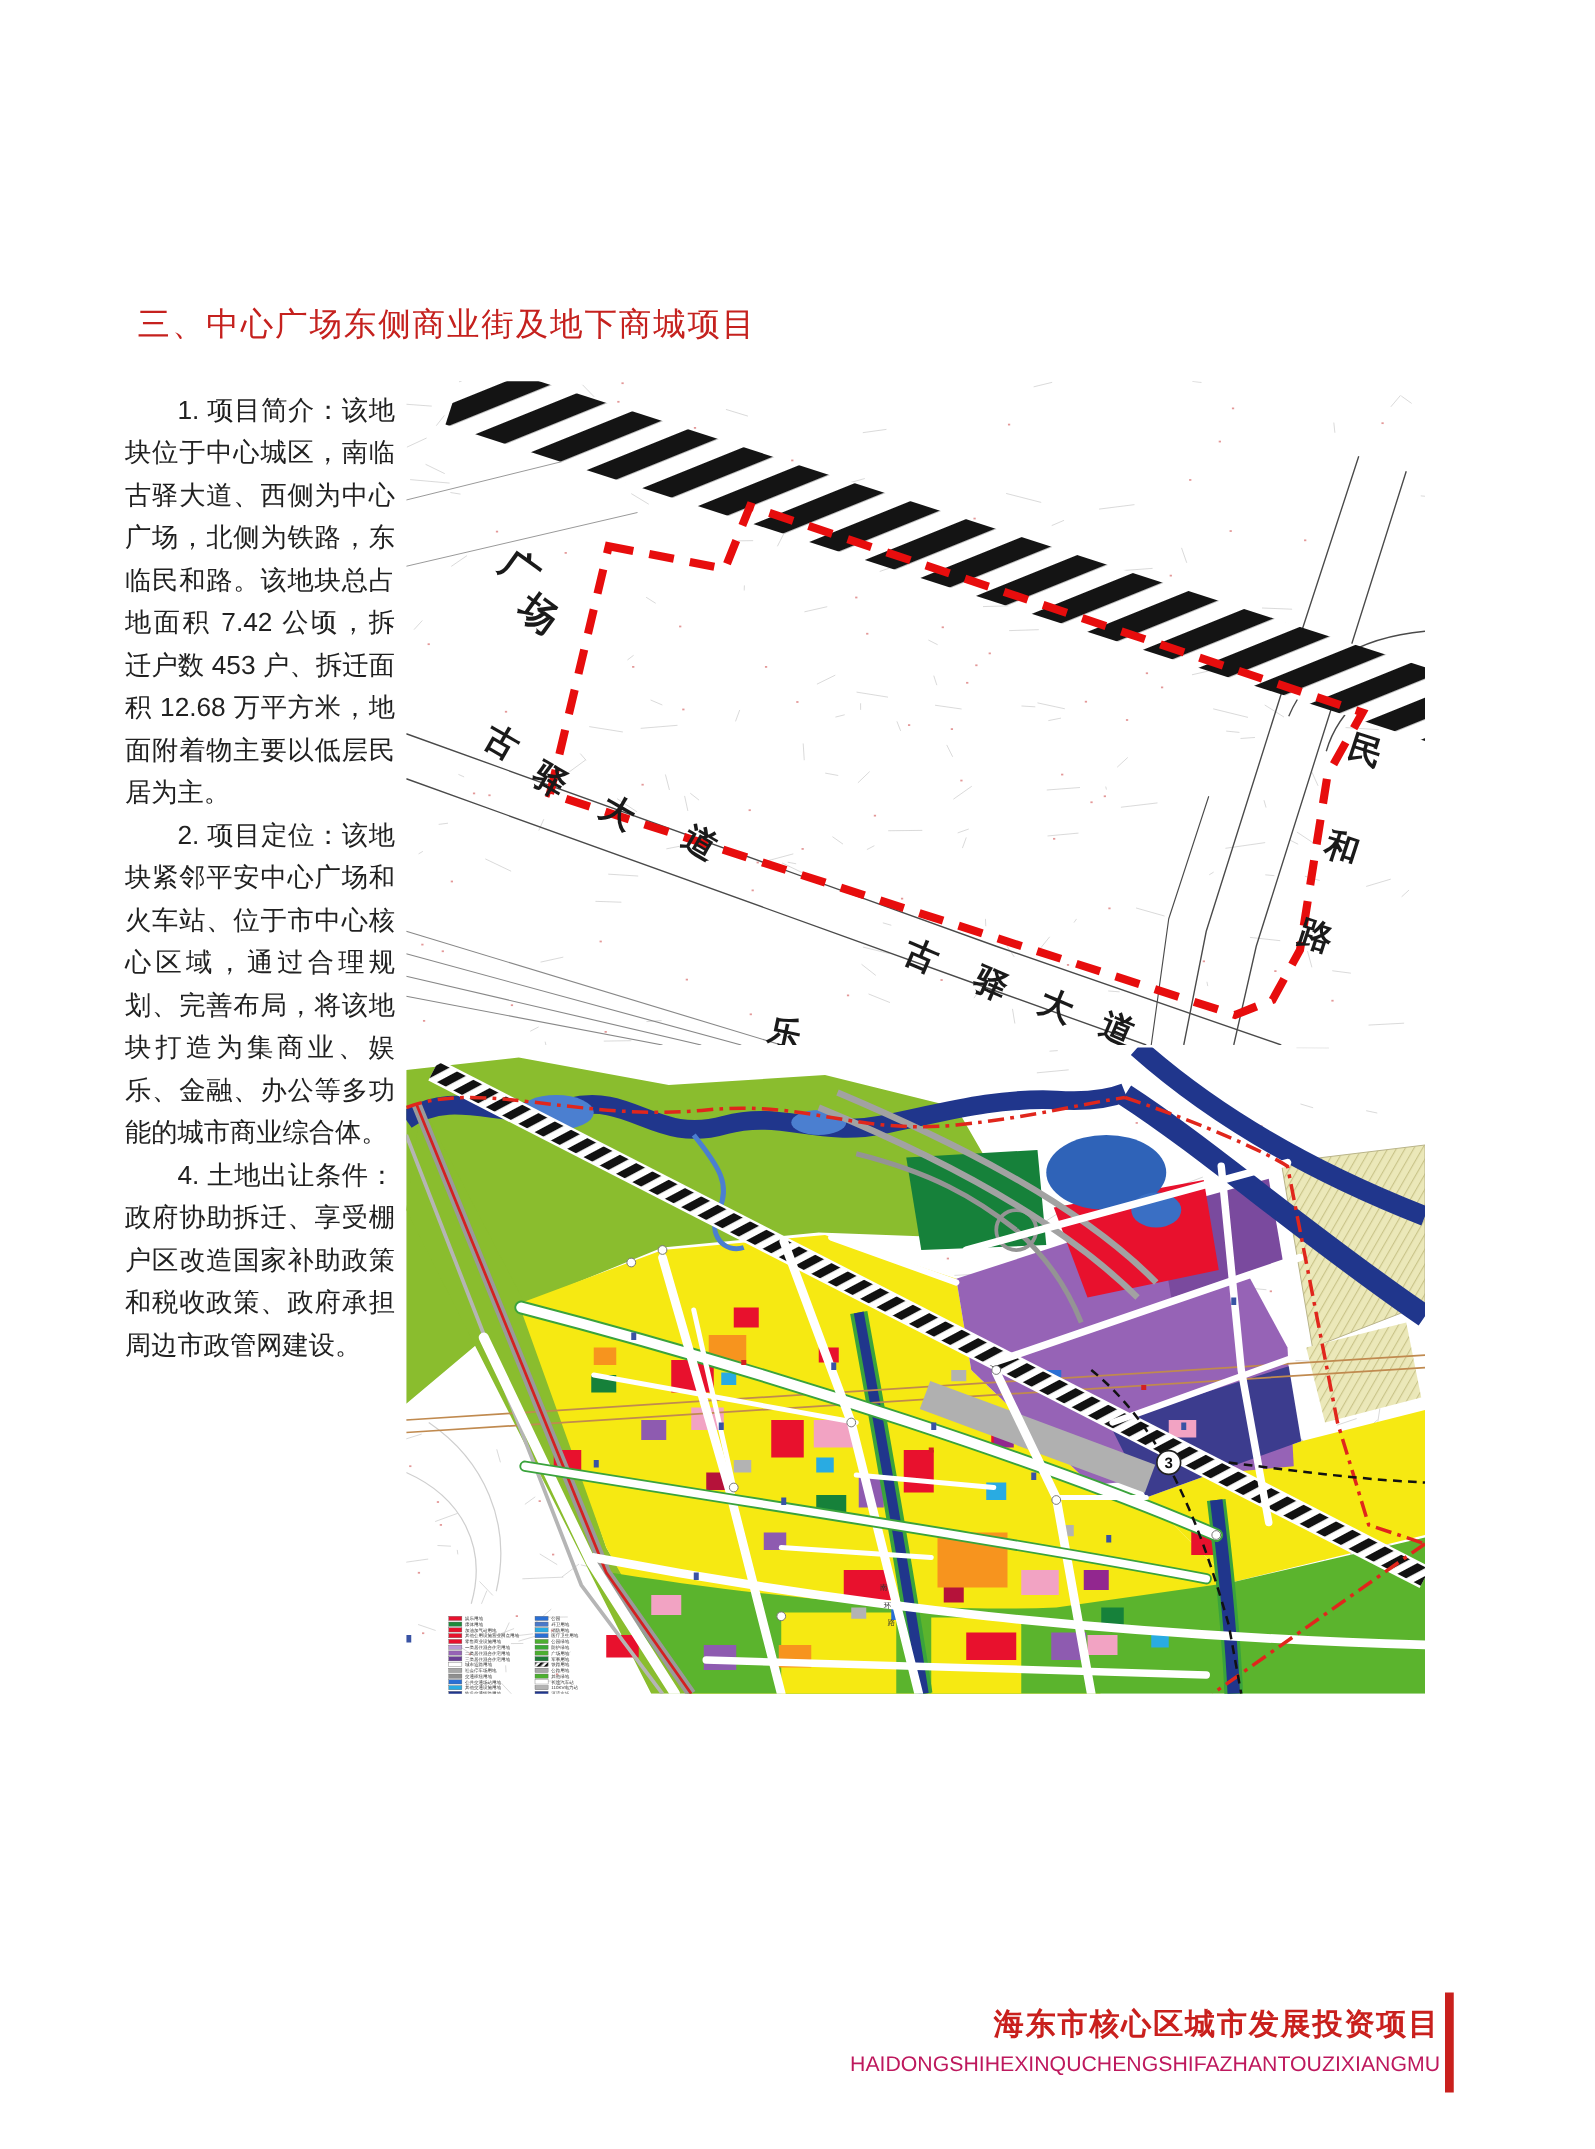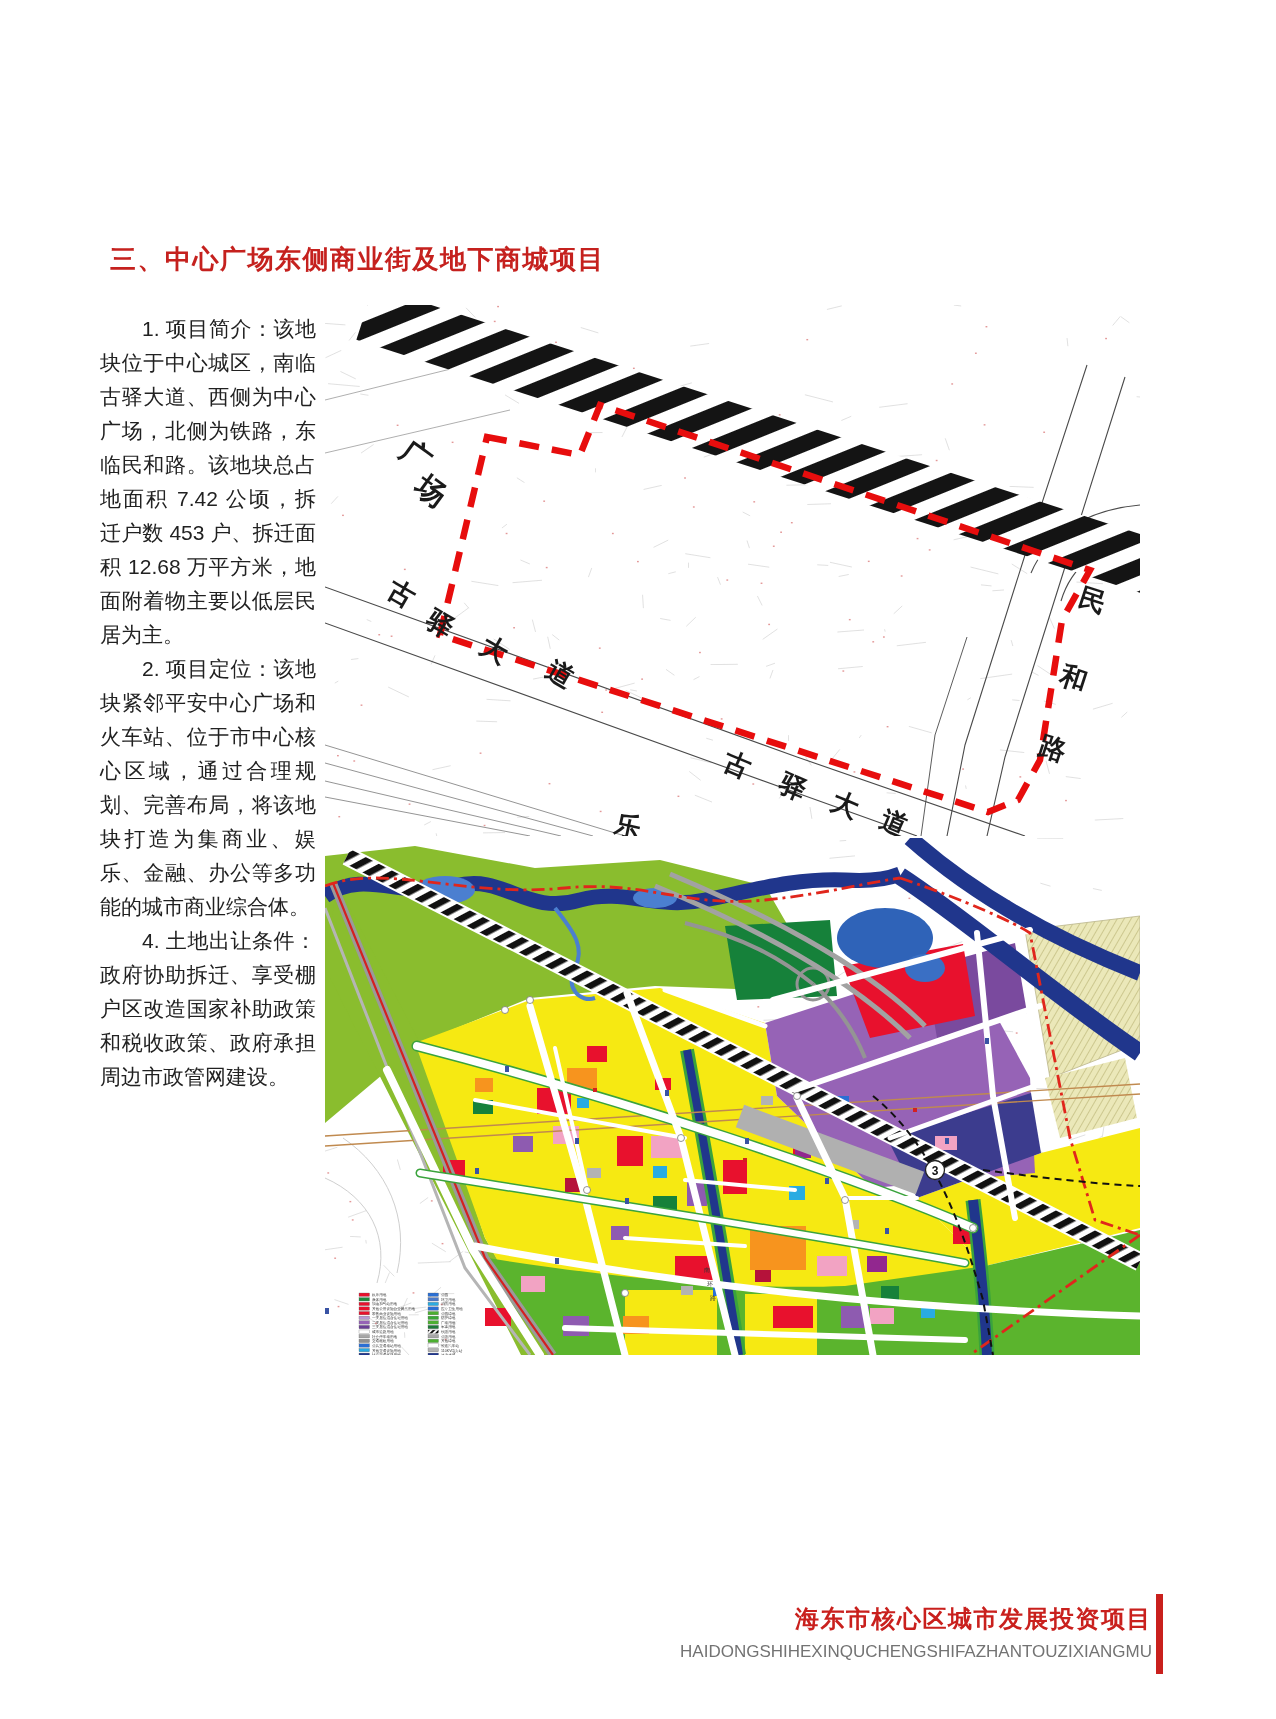--- a/index.html
+++ b/index.html
@@ -1,30 +1,30 @@
 <!DOCTYPE html>
 <html><head>
 <meta charset="utf-8">
 <style>
   html,body{margin:0;padding:0;background:#ffffff;}
   body{width:1276px;height:1719px;position:relative;overflow:hidden;
        font-family:"Liberation Sans","DejaVu Sans",sans-serif;}
   .heading{position:absolute;left:110px;top:242px;margin:0;
-           font-size:26px;font-weight:bold;letter-spacing:1.5px;color:#c5211e;}
+           font-size:26px;font-weight:normal;letter-spacing:1.5px;color:#c5211e;}
   .text-col{position:absolute;left:100px;top:312px;width:216px;
             font-size:21px;line-height:34px;color:#212121;text-align:justify;}
   .text-col p{margin:0;text-indent:2em;}
   .map-top{position:absolute;left:325px;top:305px;width:815px;height:531px;}
   .map-bottom{position:absolute;left:325px;top:838px;width:815px;height:517px;}
   .map-top svg,.map-bottom svg{display:block;width:100%;height:100%;}
   .maplabel{fill:#1a1a1a;font-weight:bold;font-family:"Liberation Sans","DejaVu Sans",sans-serif;}
   .legend-label{font-size:3.6px;fill:#333;}
   .footer-cn{position:absolute;right:124px;top:1603px;font-size:24px;font-weight:bold;
              letter-spacing:1.5px;color:#c9201d;white-space:nowrap;}
-  .footer-en{position:absolute;right:124px;top:1642px;font-size:17px;color:#737373;
+  .footer-en{position:absolute;right:124px;top:1642px;font-size:17px;color:#be185d;
              letter-spacing:0px;white-space:nowrap;}
   .footer-bar{position:absolute;left:1156px;top:1594px;width:7px;height:80px;background:#c9201d;}
 </style>
 </head>
 <body>
 
 <div>
 
   <h1 class="heading">三、中心广场东侧商业街及地下商城项目</h1>
 

